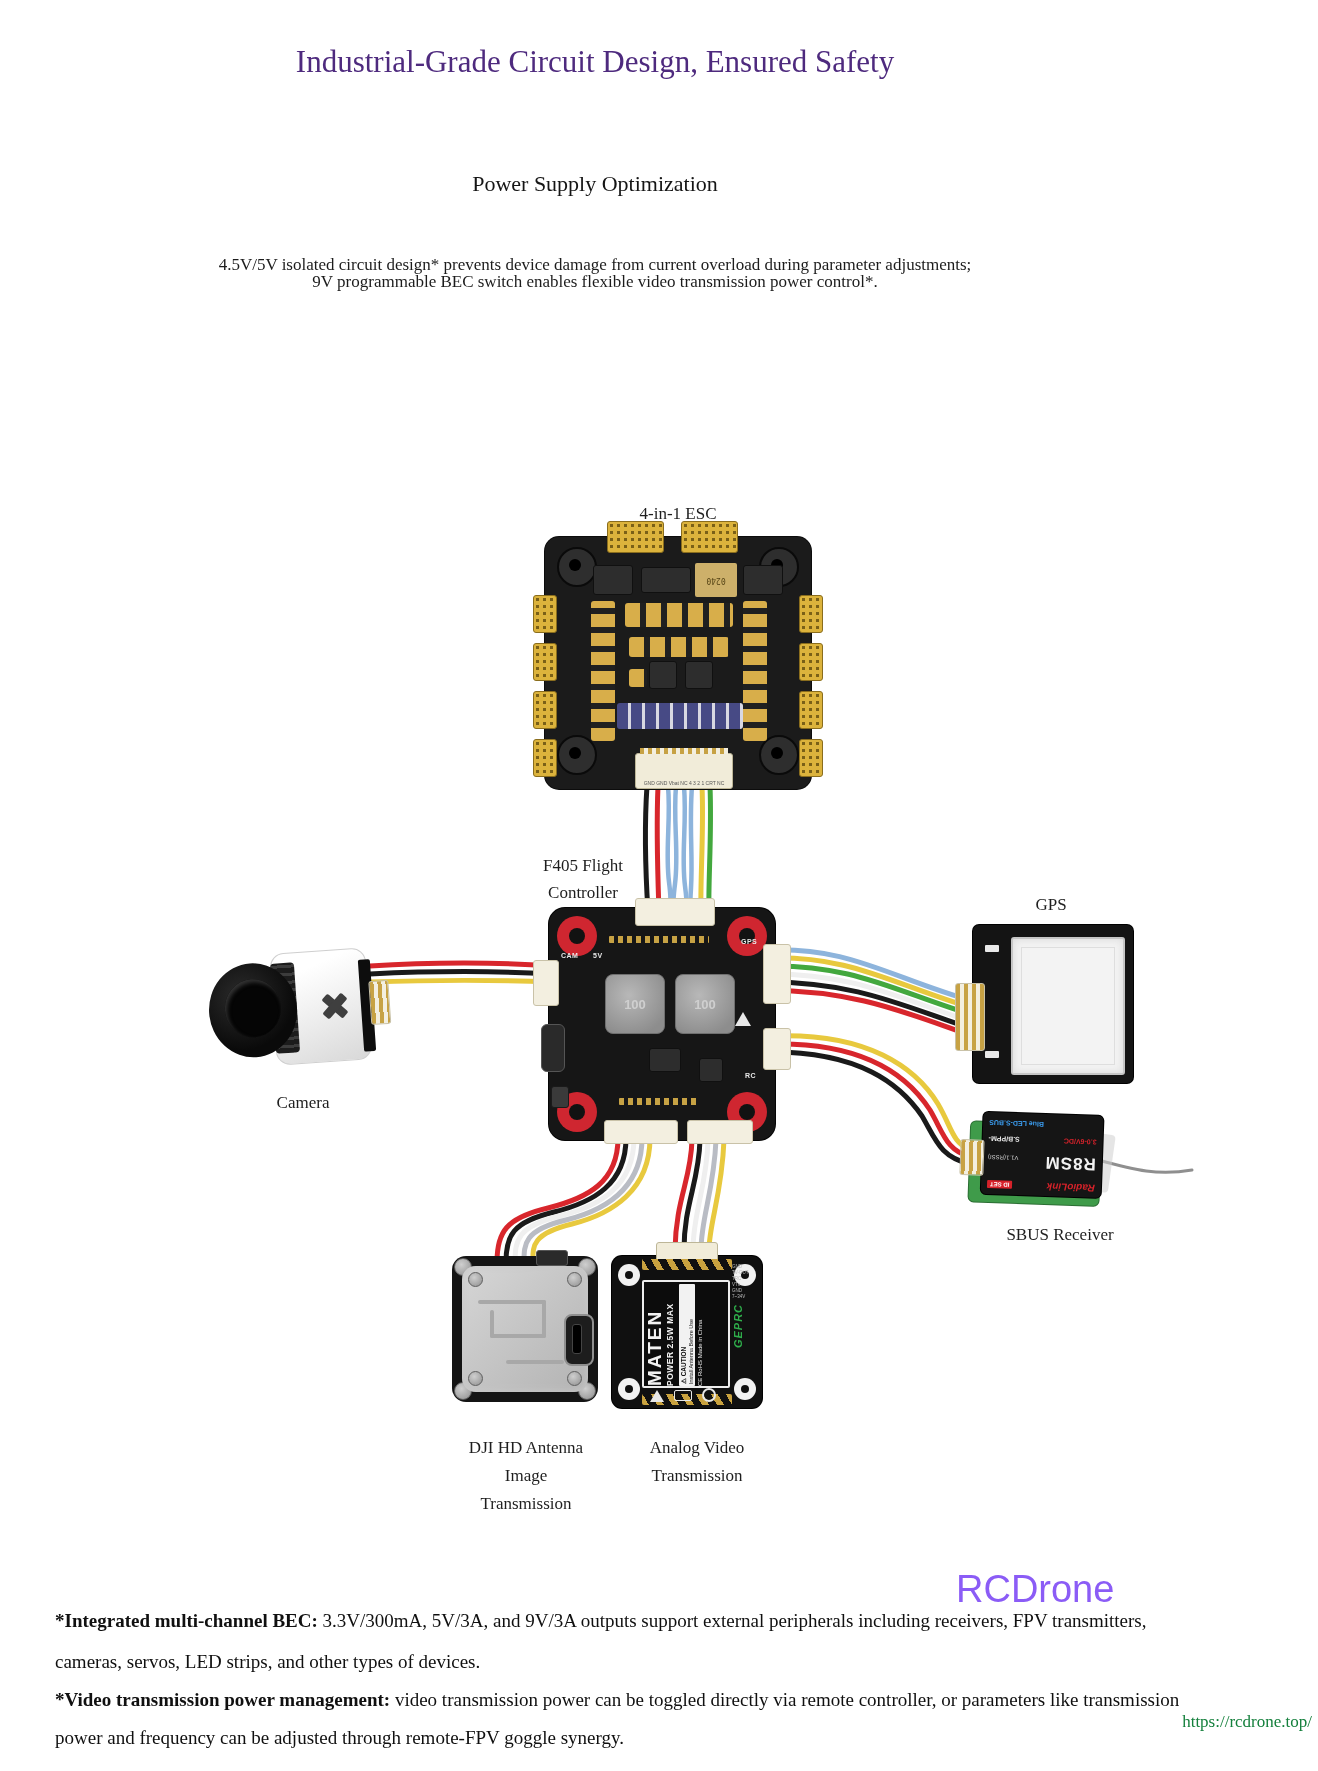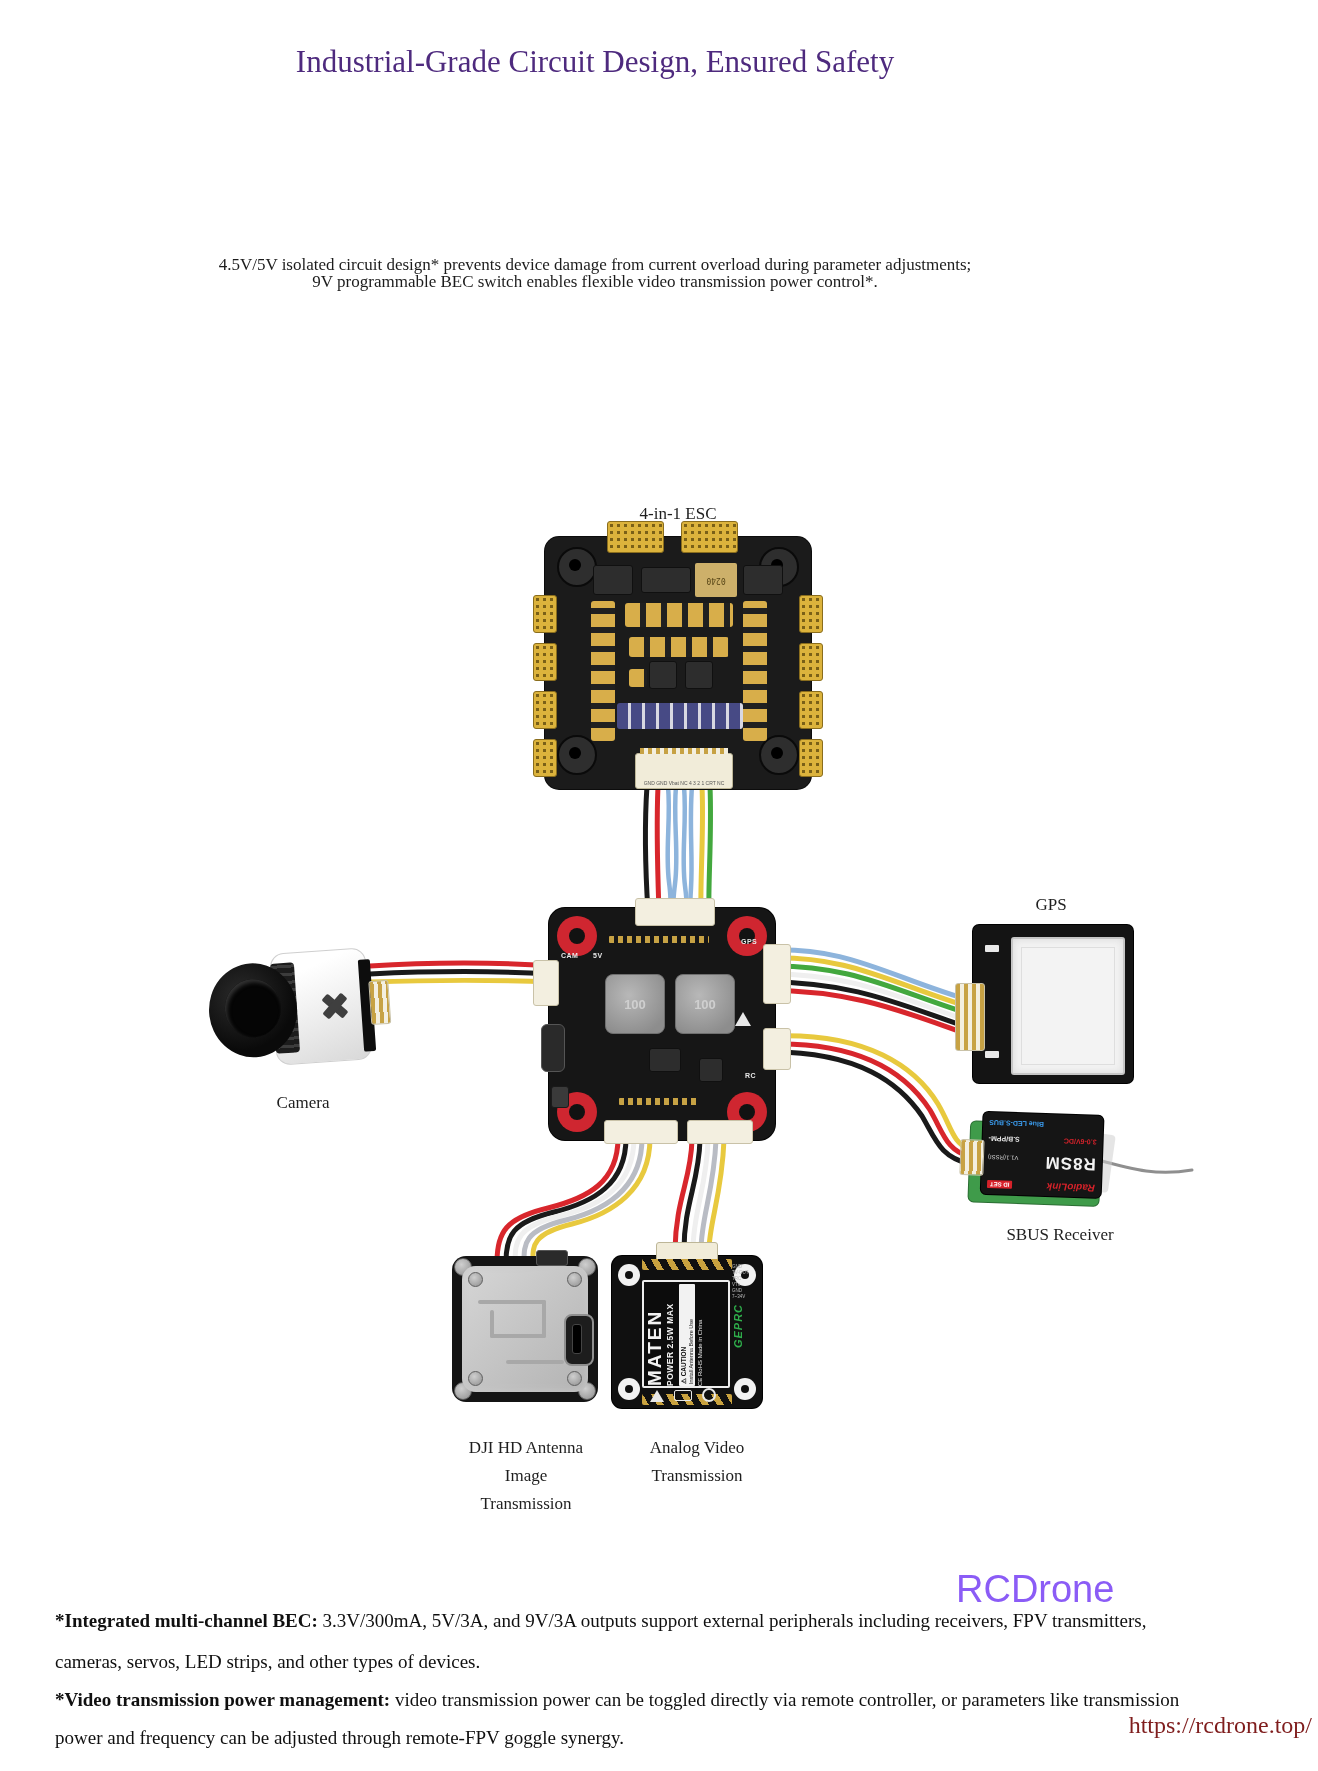--- a/index.html
+++ b/index.html
@@ -117,28 +117,29 @@
   .vtx .pinrow span{font:4.5px "Liberation Sans",sans-serif;color:#bbb;line-height:5px;}
   .vtx .ic{position:absolute;bottom:6px;}
   .vtx .tri{left:38px;width:0;height:0;border-left:7px solid transparent;border-right:7px solid transparent;border-bottom:12px solid #e8e8e8;}
   .vtx .box2w{left:62px;width:16px;height:9px;border:1px solid #e8e8e8;border-radius:2px;bottom:7px;}
   .vtx .wifi{left:90px;width:10px;height:10px;border:2px solid #e8e8e8;border-radius:50%;bottom:6px;}
   .vtx .vconn{position:absolute;left:44px;top:-14px;width:60px;height:20px;background:#f1ecd9;border:1px solid #bdb697;border-radius:3px;}
   
   .fnote{position:absolute;left:55px;width:1250px;font-size:19px;color:#101010;}
   .fnote b{font-weight:bold;}
   .wm{position:absolute;left:956px;top:1568px;font:38px "Liberation Sans",sans-serif;color:#8b5cf6;letter-spacing:0;}
-  .url{position:absolute;right:6px;top:1712px;font-size:24px;color:#7f1d1d;}
+  .url{position:absolute;right:6px;top:1712px;font-size:17px;color:#15803d;}
 </style>
 </head>
 <body>
 
 <div class="page">
 
   <div class="h-title">Industrial-Grade Circuit Design, Ensured Safety</div>
+  <div class="h-sub">Power Supply Optimization</div>
   <div class="intro l1">4.5V/5V isolated circuit design* prevents device damage from current overload during parameter adjustments;</div>
   <div class="intro l2">9V programmable BEC switch enables flexible video transmission power control*.</div>
 
   <svg class="wires" width="1318" height="1771" viewBox="0 0 1318 1771">
 
     <path stroke-width="5" d="M 370 966 C 430 962, 500 962, 552 966" stroke="#d8262c"></path>
     <path stroke-width="5" d="M 370 974 C 430 971, 500 971, 552 974" stroke="#1a1a1a"></path>
     <path stroke-width="5" d="M 370 982 C 430 980, 500 980, 552 982" stroke="#e8c93e"></path>
 
     <path stroke-width="5" d="M 647 786 C 644 830, 646 880, 648 912" stroke="#1a1a1a"></path>
@@ -359,20 +360,24 @@
         <div class="cert">CE  RoHS  Made in China</div>
       </div>
     </div>
     <div class="geprc">GEPRC</div>
     <div class="ic tri"></div>
     <div class="ic box2w"></div>
     <div class="ic wifi"></div>
   </div>
 
   <div class="lbl" style="left:578px;top:500px">4-in-1 ESC</div>
+  <div class="lbl" style="left:483px;top:852px">
+    <div>F405 Flight</div>
+    <div>Controller</div>
+  </div>
   <div class="lbl" style="left:951px;top:891px">GPS</div>
   <div class="lbl" style="left:203px;top:1089px">Camera</div>
   <div class="lbl" style="left:960px;top:1221px">SBUS Receiver</div>
   <div class="lbl" style="left:426px;top:1434px;line-height:28px">
     <div>DJI HD Antenna</div>
     <div>Image</div>
     <div>Transmission</div>
   </div>
   <div class="lbl" style="left:597px;top:1434px;line-height:28px">
     <div>Analog Video</div>

